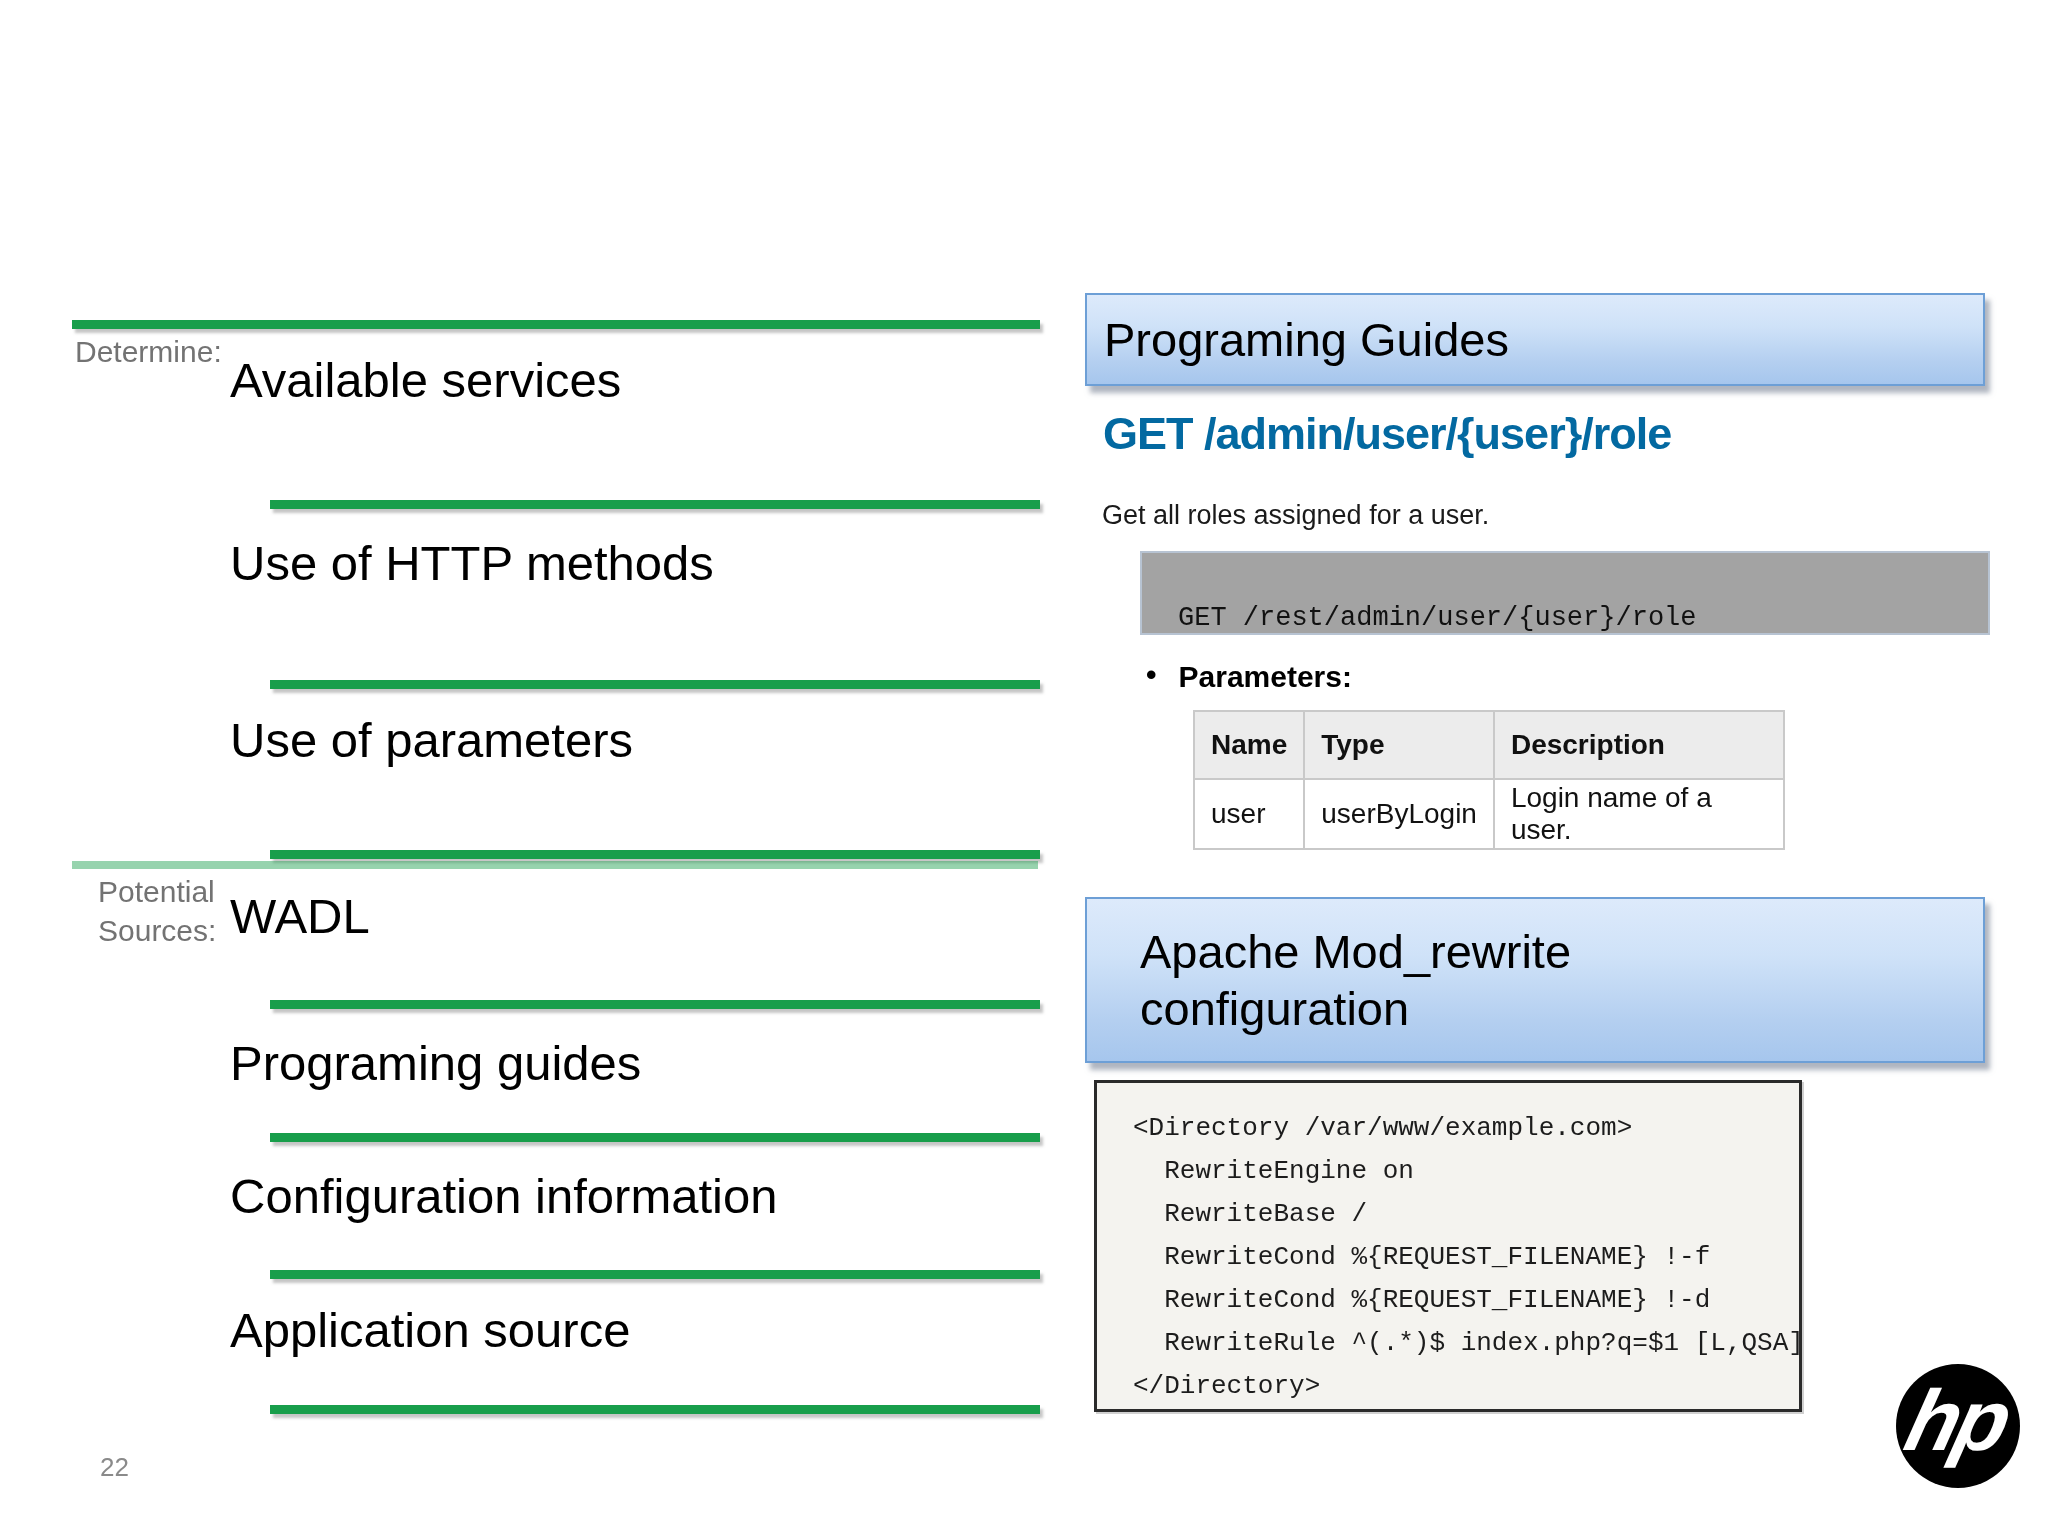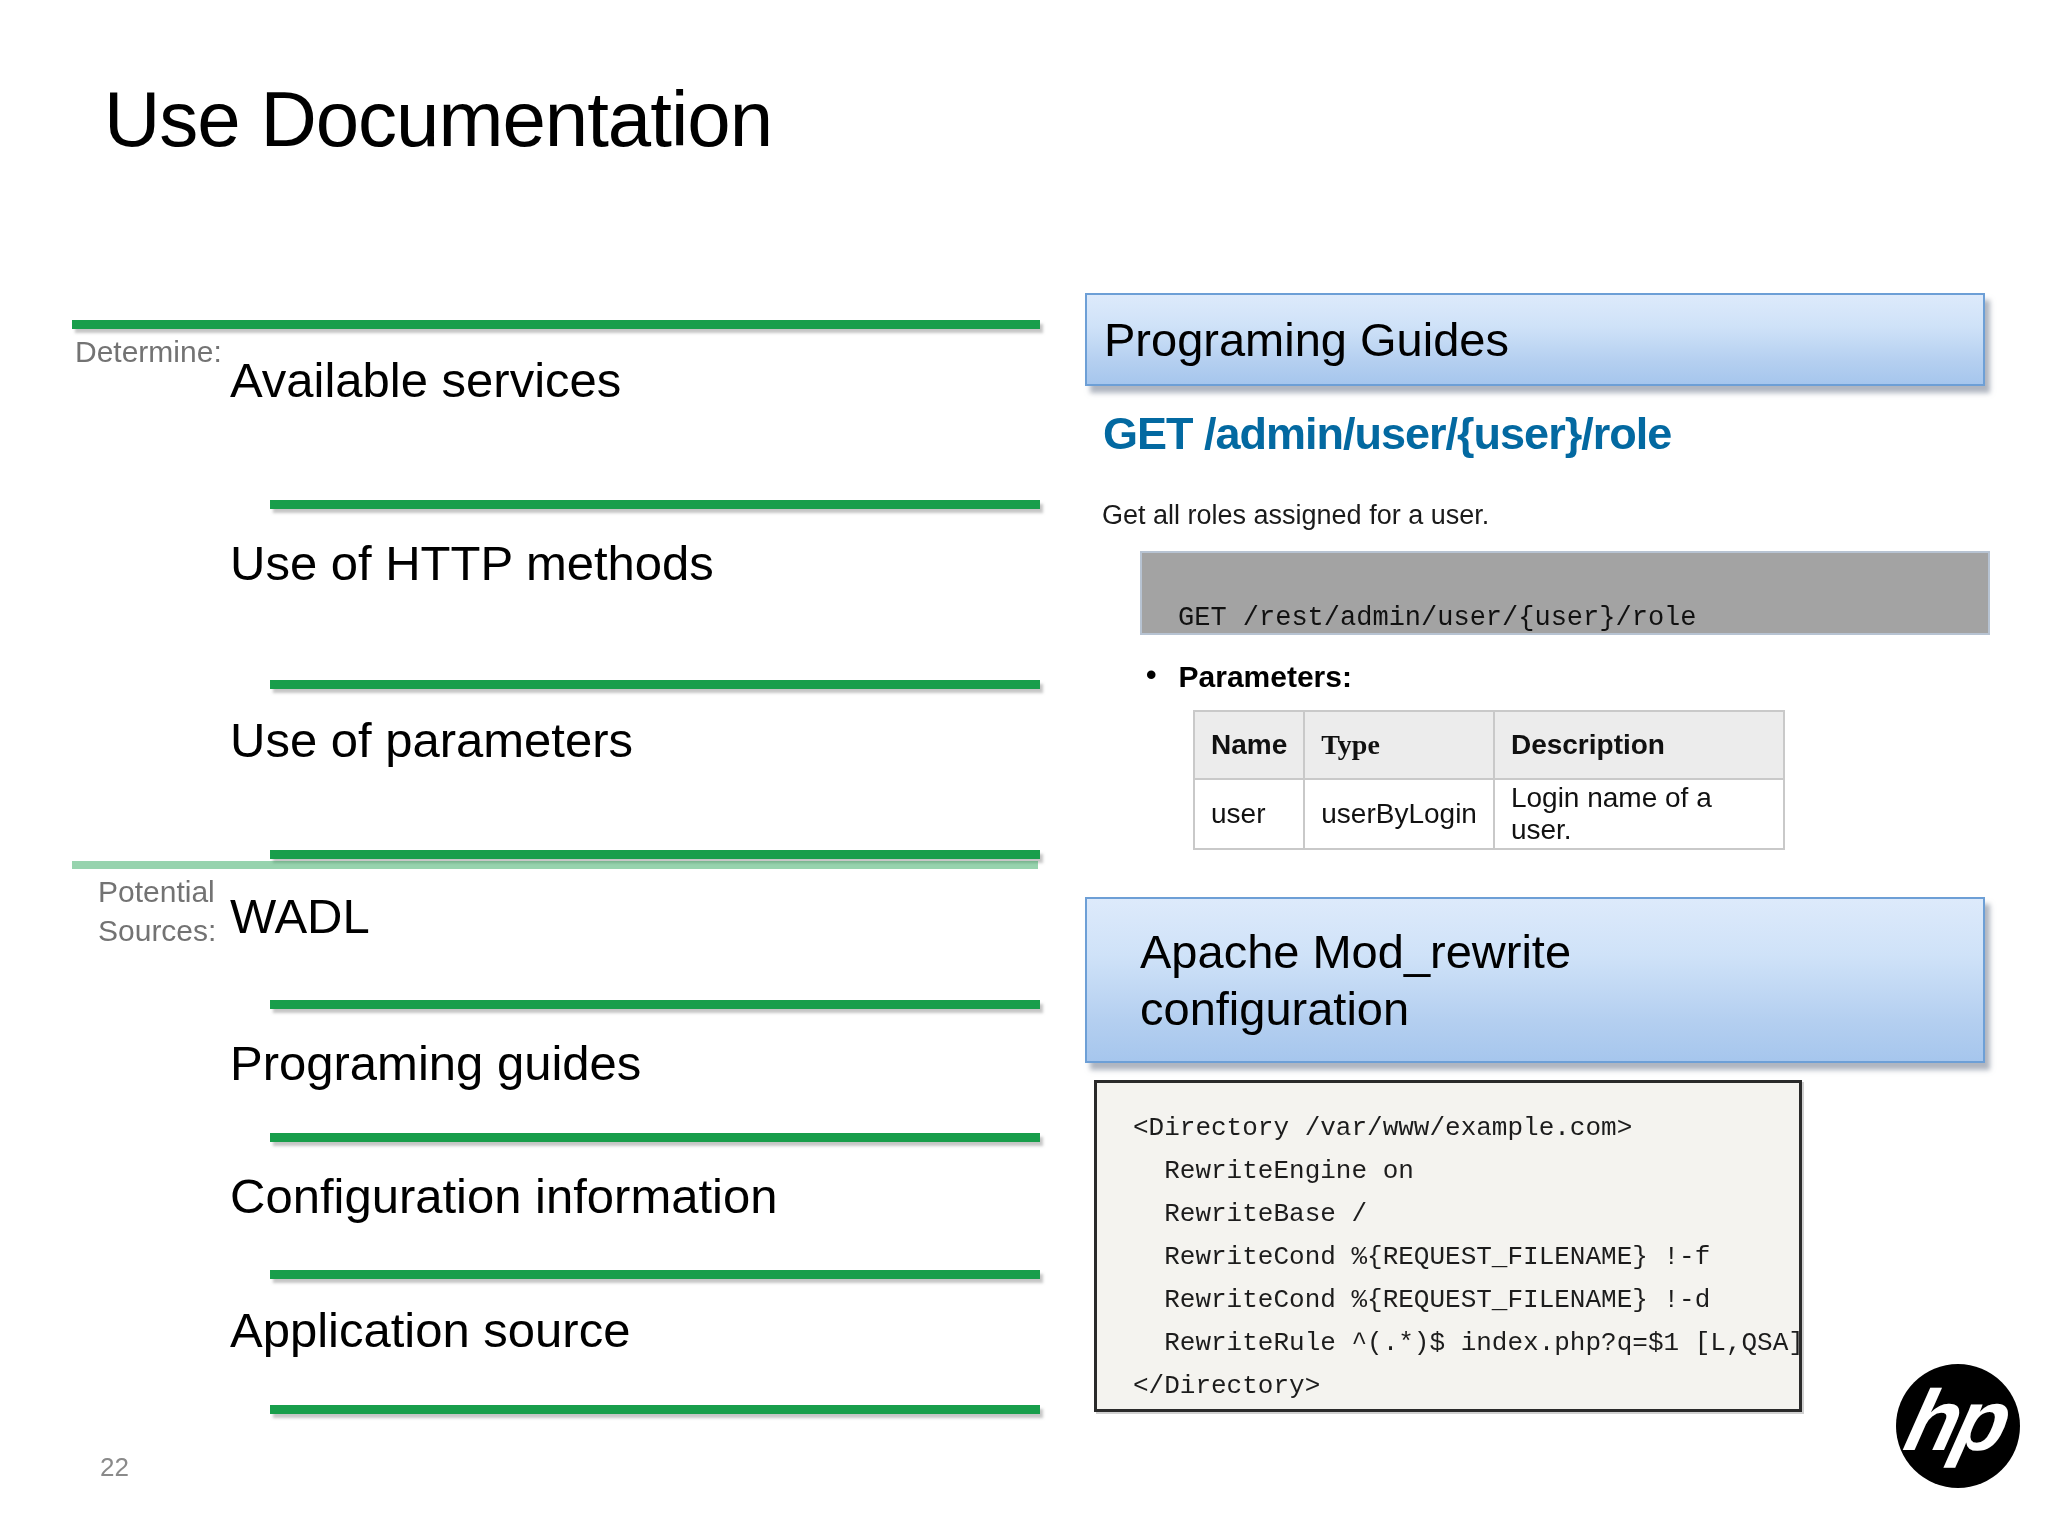--- a/index.html
+++ b/index.html
@@ -161,21 +161,21 @@
     vertical-align: middle;
     padding: 0 16px;
   }
   .param-table th {
     background: #ececec;
     font-weight: 700;
     height: 68px;
   }
   .param-table td { background: #fff; height: 70px; }
   .col-name { width: 99px; }
-  .col-type { width: 181px; font-family: Liberation Serif, serif; }
+  .col-type { width: 181px; }
   .col-desc { width: 290px; }
 
   
   .apache-codebox {
     position: absolute;
     left: 1094px;
     top: 1080px;
     width: 708px;
     height: 332px;
     background: #f4f3ef;
@@ -221,21 +221,20 @@
     font-style: italic;
     transform: skewX(-14deg) translate(-2px, -6px);
     letter-spacing: -4px;
   }
 </style>
 </head>
 <body>
 
 <div class="slide">
 
-  <div class="title">Use Documentation</div>
 
   <div class="hline full l1"></div>
   <div class="hline l2"></div>
   <div class="hline l3"></div>
   <div class="hline l4"></div>
   <div class="hline light l4b"></div>
   <div class="hline l5"></div>
   <div class="hline l6"></div>
   <div class="hline l7"></div>
   <div class="hline l8"></div>

